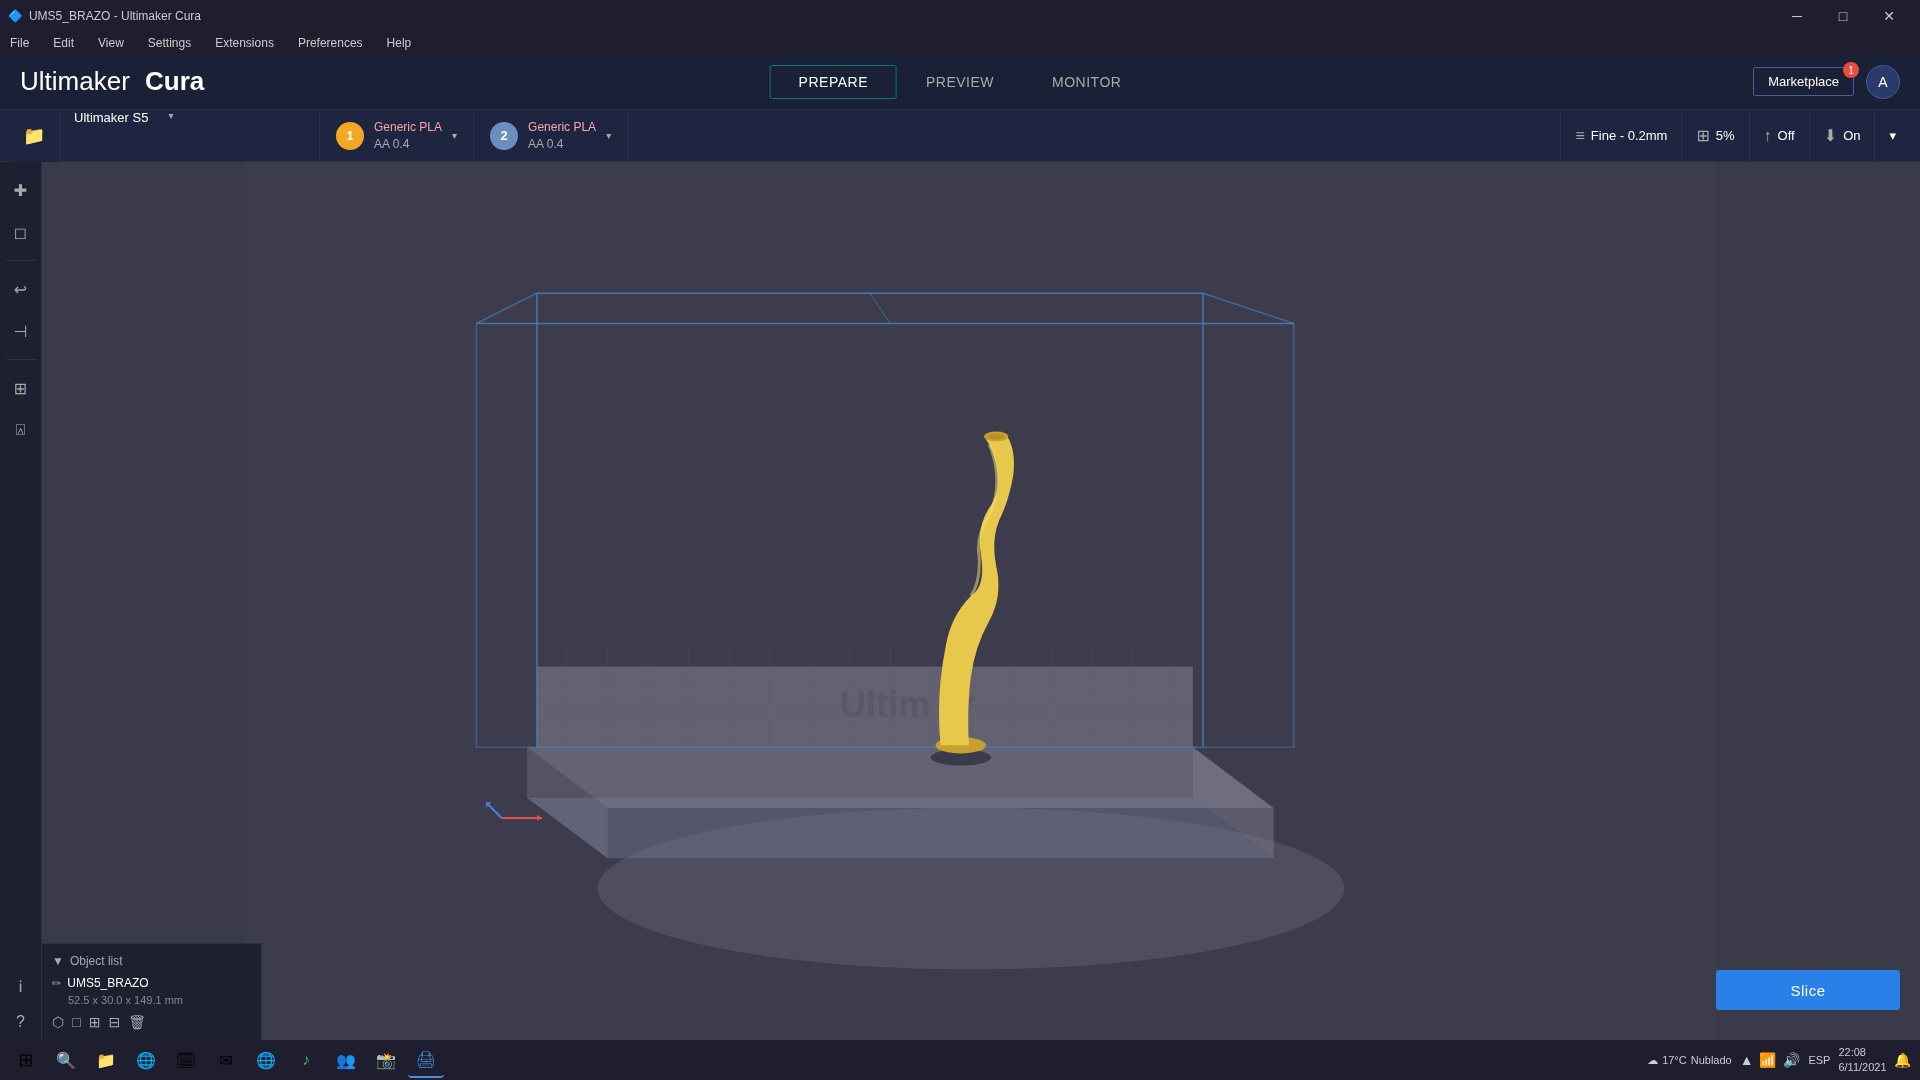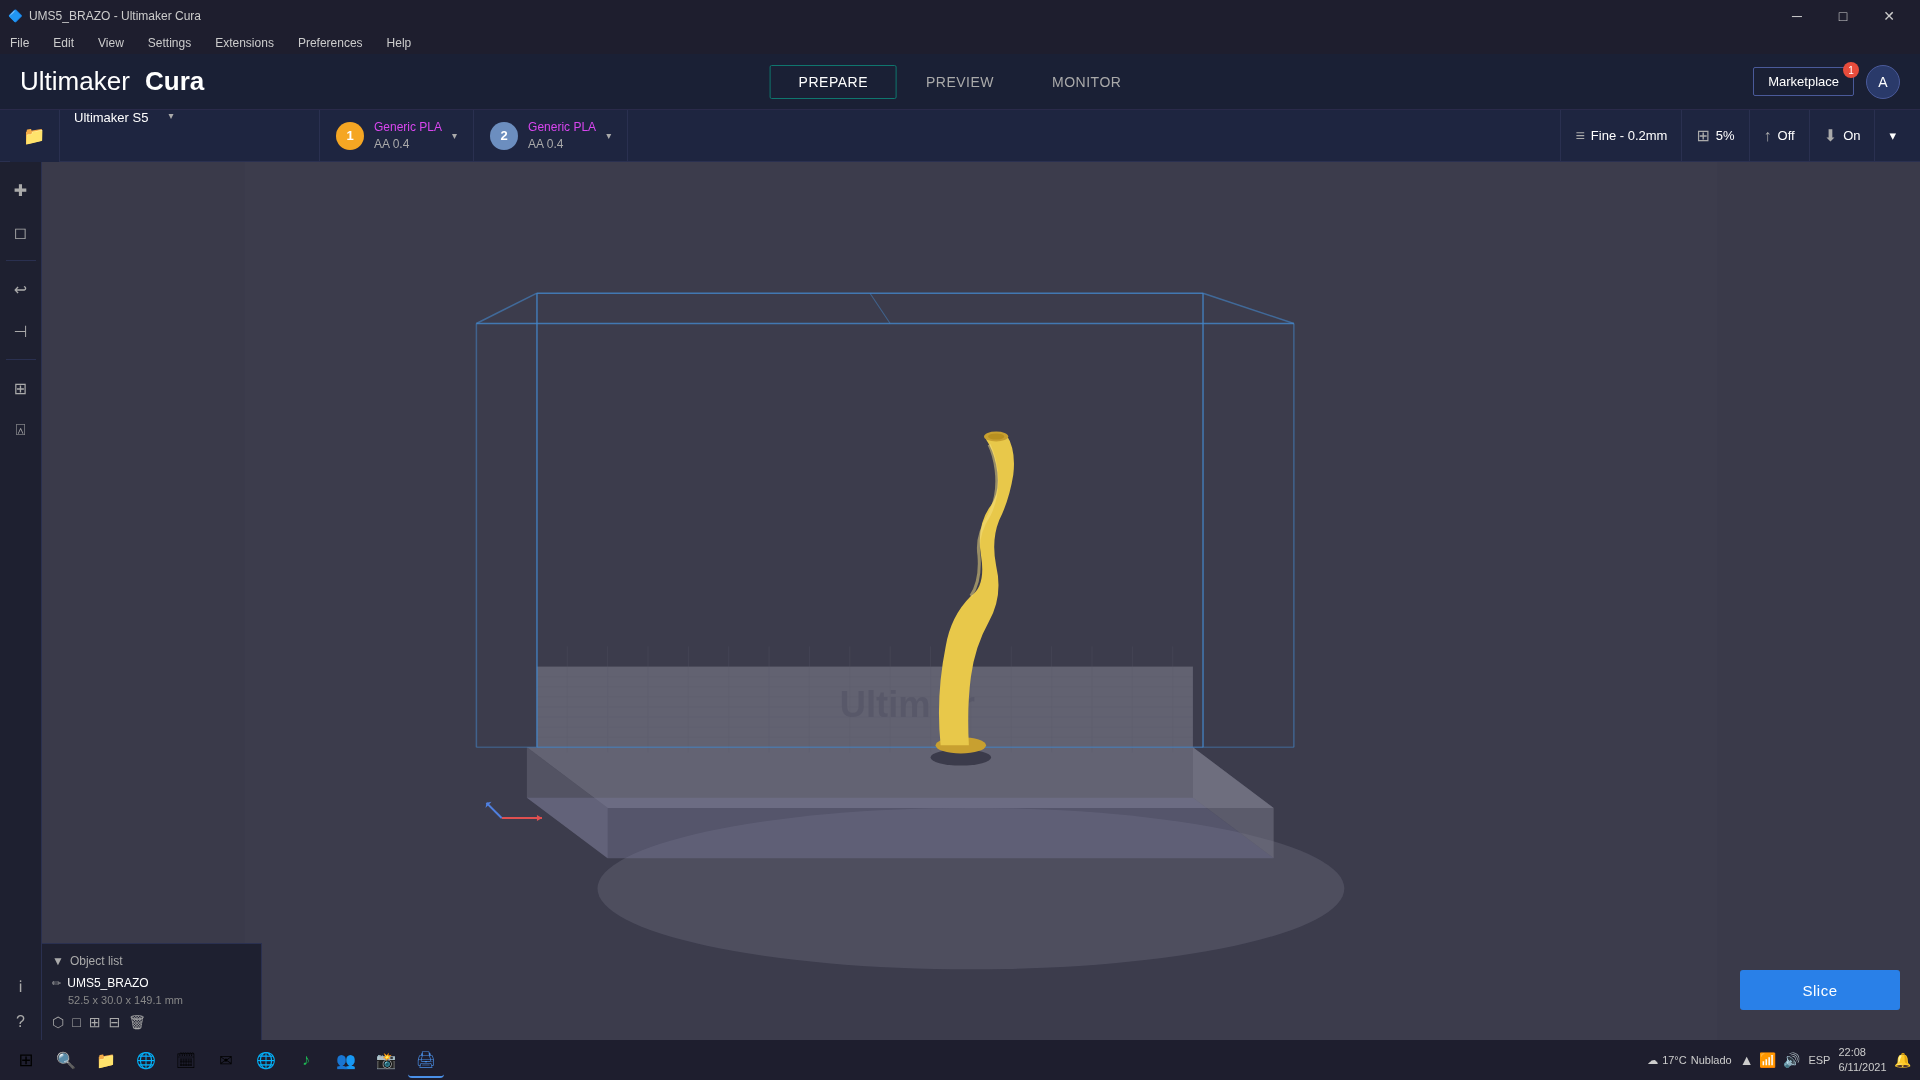--- a/index.html
+++ b/index.html
@@ -168,21 +168,21 @@
       border-radius: 50%;
       display: flex; align-items: center; justify-content: center;
       font-size: 13px;
       font-weight: bold;
       color: white;
     }
     .extruder-circle.e1 { background: #f5a623; }
     .extruder-circle.e2 { background: #6c8ebf; }
 
     .extruder-info { color: white; font-size: 12px; line-height: 1.4; }
-    .extruder-info .type { color: #d946ef; font-weight: 500; }
+    .extruder-info .type { color: #fca5a5; font-weight: 500; }
     .extruder-info .spec { color: #aaa; }
 
     .settings-group {
       display: flex;
       align-items: center;
       margin-left: auto;
       gap: 0;
       height: 52px;
     }
     .settings-item {
@@ -278,21 +278,21 @@
       color: #aaa;
       font-size: 14px;
       cursor: pointer;
     }
 
     
     .slice-btn {
       position: absolute;
       bottom: 30px;
       right: 20px;
-      width: 160px;
+      width: 184px;
       height: 40px;
       background: #2980e8;
       color: white;
       font-size: 15px;
       font-weight: 500;
       border: none;
       border-radius: 3px;
       cursor: pointer;
       letter-spacing: 0.5px;
     }

